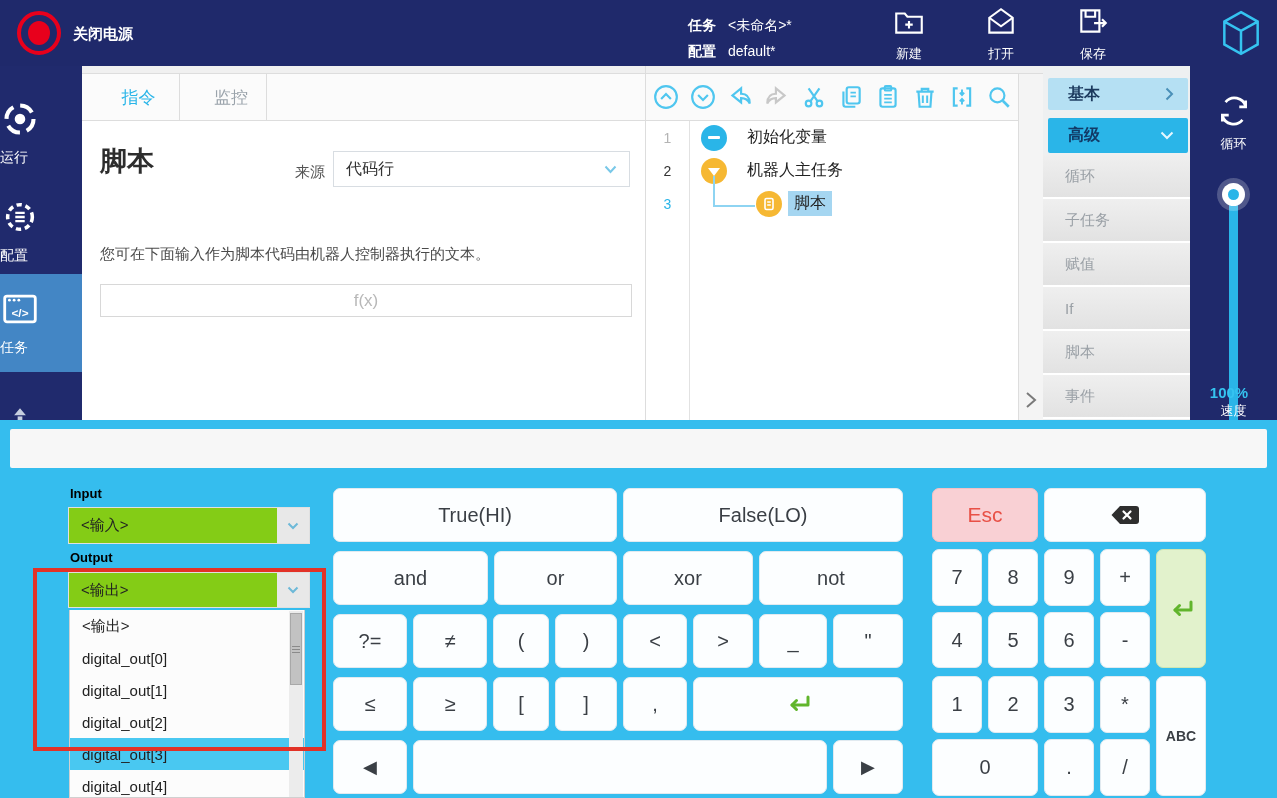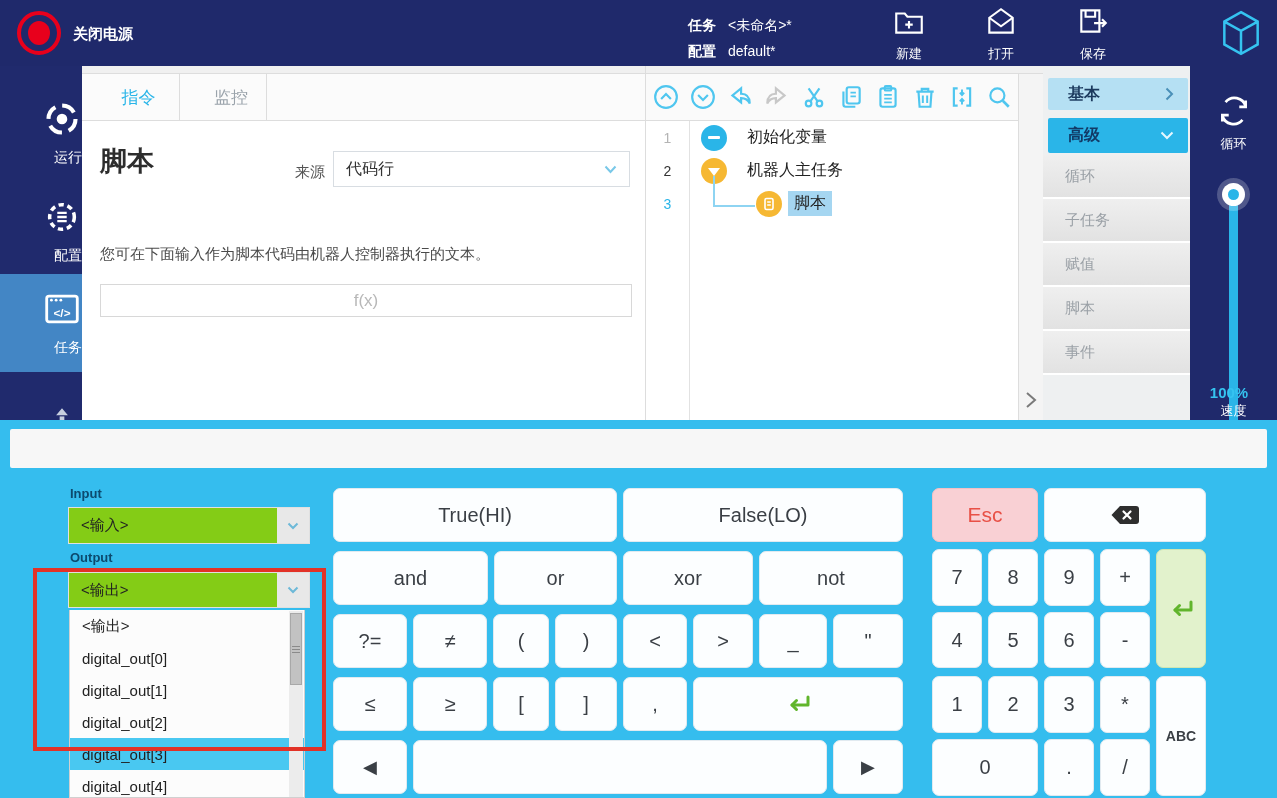--- a/index.html
+++ b/index.html
@@ -15,21 +15,21 @@
   .taskinfo { position:absolute; left:688px; top:12px; color:#fff; font-size:14px; line-height:26px; }
   .taskinfo .row { display:flex; gap:12px; }
   .ti-label { font-weight:bold; }
   .topbar-actions { position:absolute; left:878px; top:5px; display:flex; gap:30px; }
   .tb-action { width:62px; display:flex; flex-direction:column; align-items:center; gap:2px; cursor:pointer; color:#fff; }
   .tb-action .lbl { font-size:13px; }
   .logo { position:absolute; left:1218px; top:8px; }
 
   
   .sidebar { position:absolute; left:0; top:66px; width:82px; height:732px; background:#202a6d; }
-  .sb-item { position:absolute; left:0; width:82px; height:97px; display:flex; flex-direction:column; align-items:flex-end; justify-content:center; gap:6px; cursor:pointer; }
+  .sb-item { position:absolute; left:0; width:82px; height:97px; display:flex; flex-direction:column; align-items:flex-start; justify-content:center; gap:6px; cursor:pointer; }
   .sb-item .lbl { color:#fff; font-size:14px; }
   .sb-item.active { background:#4386c5; }
 
   
   .main-panel { position:absolute; left:82px; top:66px; width:563px; height:356px; }
   .tabbar { position:absolute; left:0; top:7px; width:563px; height:48px; background:#fbfbfb; border-top:1px solid #ddd; border-bottom:1px solid #ddd; display:flex; }
   .tab { width:98px; display:flex; align-items:center; justify-content:center; font-size:17px; border-right:1px solid #ddd; cursor:pointer; background:#fbfbfb;padding-left:16px; }
   .tab.active { color:#2ab5e8; }
   .tab.inactive { color:#9aa3ab; width:87px; }
   .main-content { position:absolute; left:0; top:55px; width:563px; height:301px; background:#fff; }
@@ -77,21 +77,21 @@
   .loop-wrap { position:absolute; left:0; top:26px; width:87px; display:flex; flex-direction:column; align-items:center; gap:5px; color:#fff; font-size:13px; cursor:pointer; }
   .slider-track { position:absolute; left:39px; top:127px; width:9px; height:241px; background:#2ab5e8; border-radius:5px; cursor:pointer; }
   .slider-handle { position:absolute; left:32px; top:117px; width:23px; height:23px; background:#fff; border-radius:50%; display:flex; align-items:center; justify-content:center; box-shadow:0 0 0 5px rgba(255,255,255,0.22); cursor:pointer; }
   .slider-handle .inner { width:11px; height:11px; background:#2ab5e8; border-radius:50%; }
   .speed-val { position:absolute; left:0; top:318px; width:78px; text-align:center; color:#35c3f0; font-size:15px; font-weight:bold; }
   .speed-lbl { position:absolute; left:0; top:336px; width:87px; text-align:center; color:#fff; font-size:13px; }
 
   
   .overlay { position:absolute; left:0; top:420px; width:1277px; height:378px; background:#35bdee; z-index:100; }
   .expr-bar { position:absolute; left:10px; top:9px; width:1257px; height:39px; background:#f7f7f7; border:none; border-radius:2px; font-size:17px; padding:0 10px; font-family:"Liberation Sans", sans-serif; }
-  .io-label { position:absolute; left:70px; color:#0c4a6e; font-size:13px; font-weight:bold; }
+  .io-label { position:absolute; left:70px; color:#000000; font-size:13px; font-weight:bold; }
   .io-select { position:absolute; left:68px; width:242px; height:37px; background:#84cc16; border:1px solid #e0e0e0; display:flex; align-items:center; padding-left:12px; font-size:15px; color:#222; cursor:pointer; }
   .io-select .chevzone { position:absolute; right:0; top:0; width:32px; height:100%; background:#e8e8e8; display:flex; align-items:center; justify-content:center; }
   .dd-list { position:absolute; left:69px; top:190px; width:236px; height:188px; background:#fcfcfc; border:1px solid #d0d0d0; border-top:none; }
   .dd-item { height:32px; display:flex; align-items:center; padding-left:12px; font-size:15px; color:#222; cursor:pointer; }
   .dd-item.hl { background:#49c8f1; }
   .dd-scroll { position:absolute; right:1px; top:1px; width:14px; height:186px; background:#ececec; }
   .dd-thumb { position:absolute; left:1px; top:2px; width:12px; height:72px; background:#c2c2c2; border:1px solid #a8a8a8; display:flex; align-items:center; justify-content:center; cursor:pointer; }
   .grip { width:8px; height:1px; background:#8a8a8a; box-shadow:0 -3px #8a8a8a, 0 3px #8a8a8a; }
   .anno-rect { position:absolute; left:33px; top:148px; width:293px; height:183px; border:4px solid #e23227; pointer-events:none; z-index:10; }
 
@@ -337,20 +337,21 @@
     <div class="pal-group pg-adv">
       <span>高级</span>
       <svg width="14" height="9" viewBox="0 0 14 9">
           <path d="M1.5 1.5 L7 7 L12.5 1.5" fill="none" stroke="#e5f7ff" stroke-width="2"></path>
         </svg>
     </div>
     <div class="pal-items">
       <div class="pal-item">循环</div>
       <div class="pal-item">子任务</div>
       <div class="pal-item">赋值</div>
+      <div class="pal-item">If</div>
       <div class="pal-item">脚本</div>
       <div class="pal-item">事件</div>
     </div>
   </aside>
 
   <aside class="rightbar">
     <div class="loop-wrap">
       <svg width="38" height="38" viewBox="0 0 36 36">
           <path d="M10 9.5 A11 11 0 0 1 29 13.5" fill="none" stroke="#fff" stroke-width="2.6"></path>
           <path d="M29 8 V14 H23" fill="none" stroke="#fff" stroke-width="2.6"></path>

